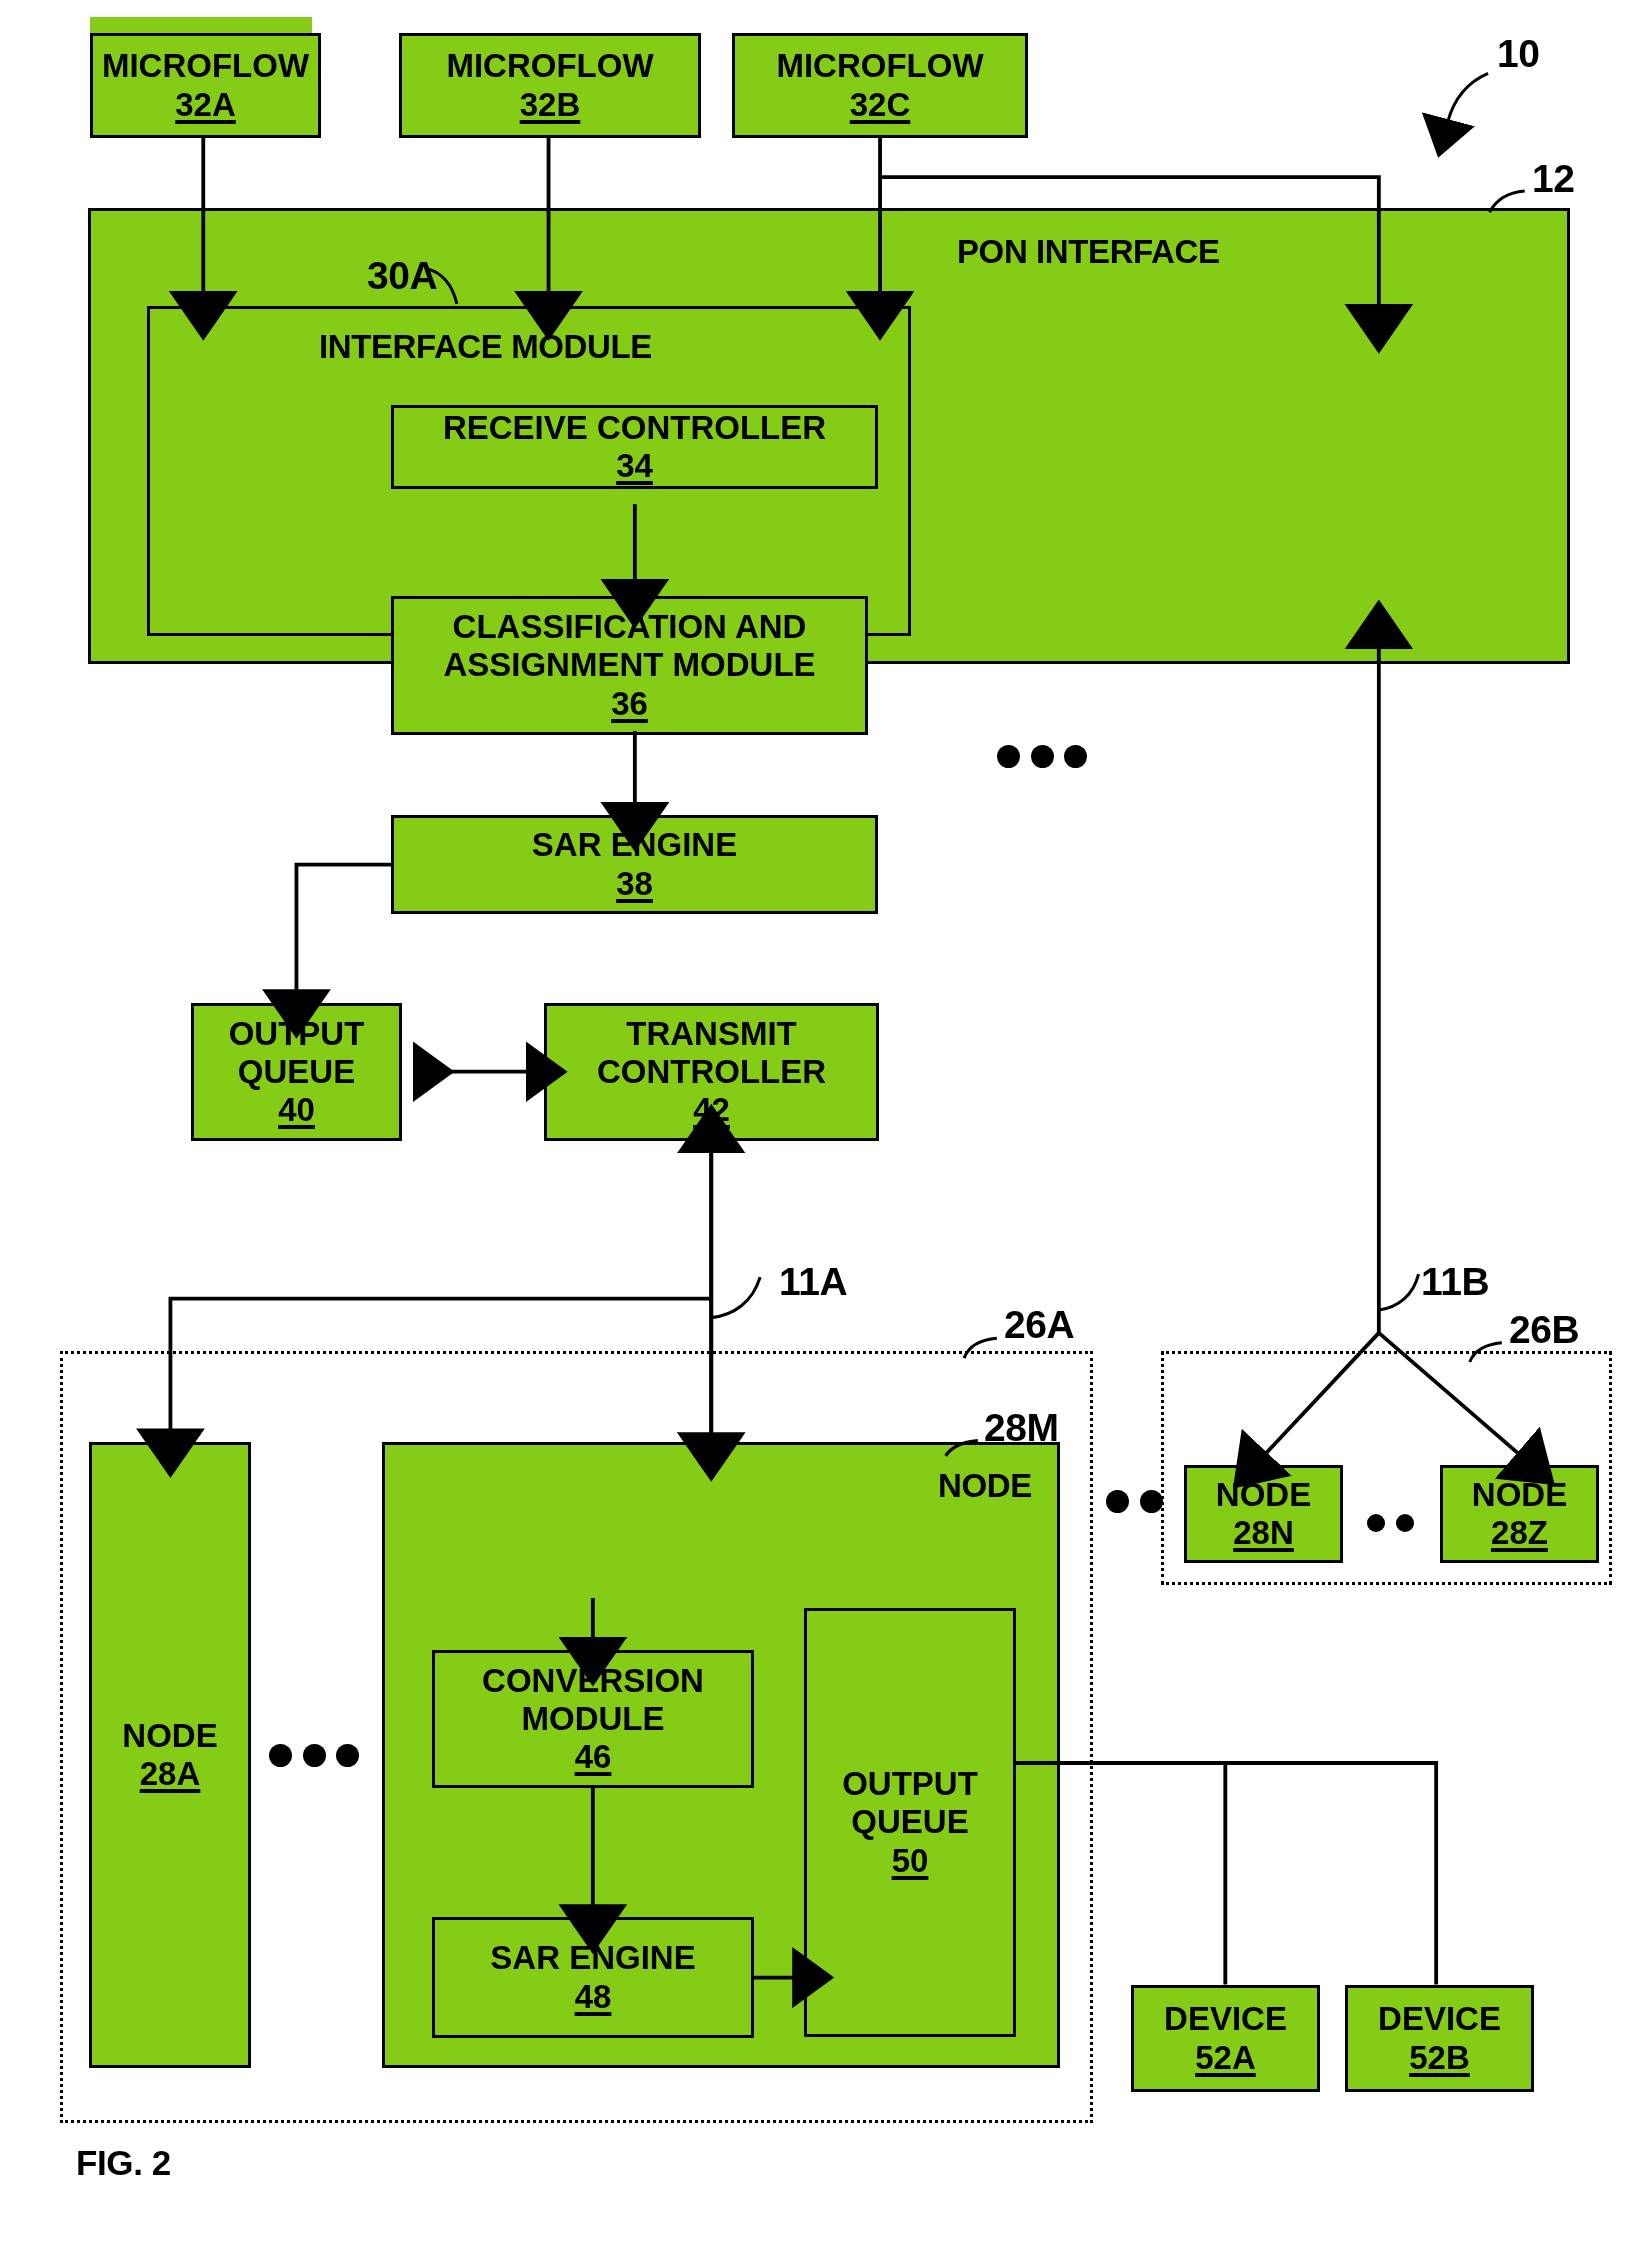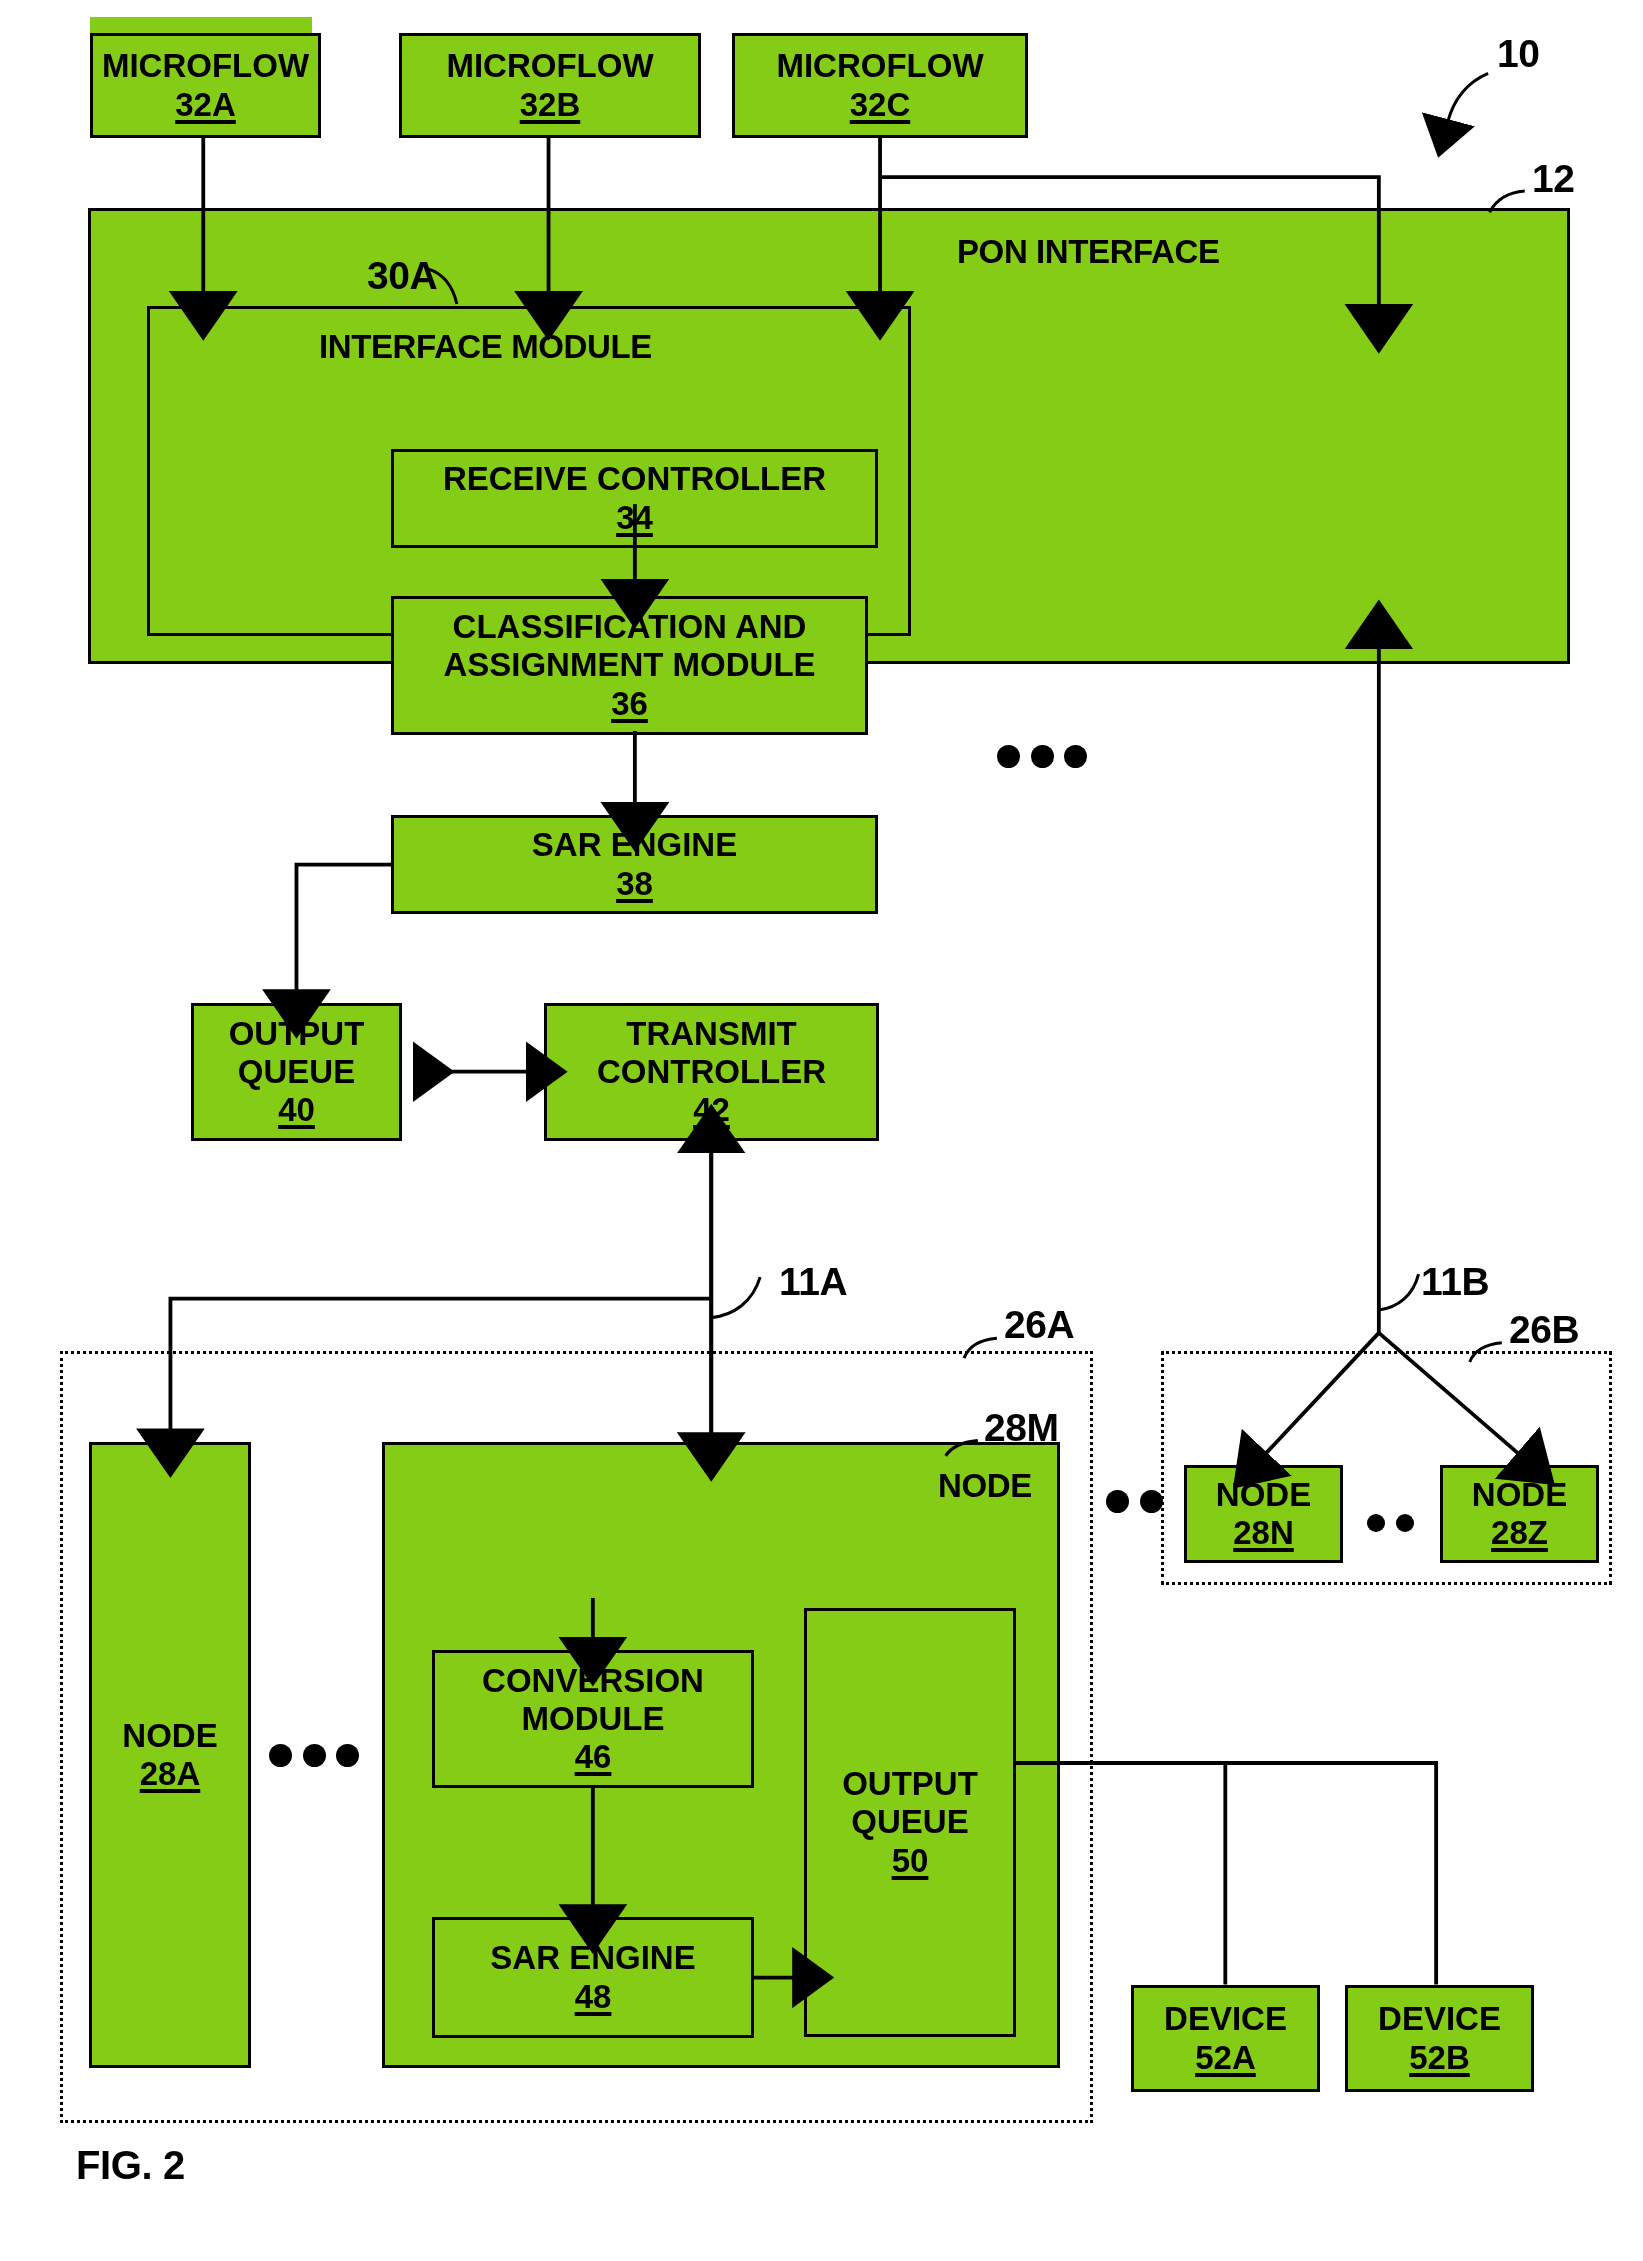--- a/index.html
+++ b/index.html
@@ -47,21 +47,21 @@
   .num {
     display: block;
     text-decoration: underline;
     text-underline-offset: 3.8px;
     text-decoration-thickness: 3.8px;
   }
   .ttl { display: block; }
   
   .s-lg { font-size: 33px; }
   .s-ref { font-size: 39px; }
-  .s-fig { font-size: 40px; }
+  .s-fig { font-size: 35px; }
 
   svg.ov {
     position: absolute;
     left: 0; top: 0;
     width: 1644px;
     height: 2261px;
     pointer-events: none;
   }
   .dots {
     position: absolute;
@@ -98,21 +98,21 @@
   <div class="box" style="left:90px; top:17px; width:222px; height:60px; border:none;"></div>
 
   <div class="box" style="left:88px; top:208px; width:1482px; height:456px; justify-content:flex-start;">
   </div>
   <div class="lbl s-lg" style="left:957px; top:233px;">PON INTERFACE</div>
 
   <div class="box" style="left:147px; top:306px; width:764px; height:330px; justify-content:flex-start;">
   </div>
   <div class="lbl s-lg" style="left:319px; top:328px;">INTERFACE MODULE</div>
 
-  <div class="box" style="left:391px; top:405px; width:487px; height:99px;margin-top:44px;">
+  <div class="box" style="left:391px; top:405px; width:487px; height:84px;">
     <span class="ttl s-lg">RECEIVE CONTROLLER</span>
     <span class="num s-lg">34</span>
   </div>
 
   <div class="box" style="left:391px; top:596px; width:477px; height:139px;">
     <span class="ttl s-lg" style="max-width:428px;">CLASSIFICATION AND ASSIGNMENT MODULE</span>
     <span class="num s-lg">36</span>
   </div>
 
   <div class="box" style="left:391px; top:815px; width:487px; height:99px;">

